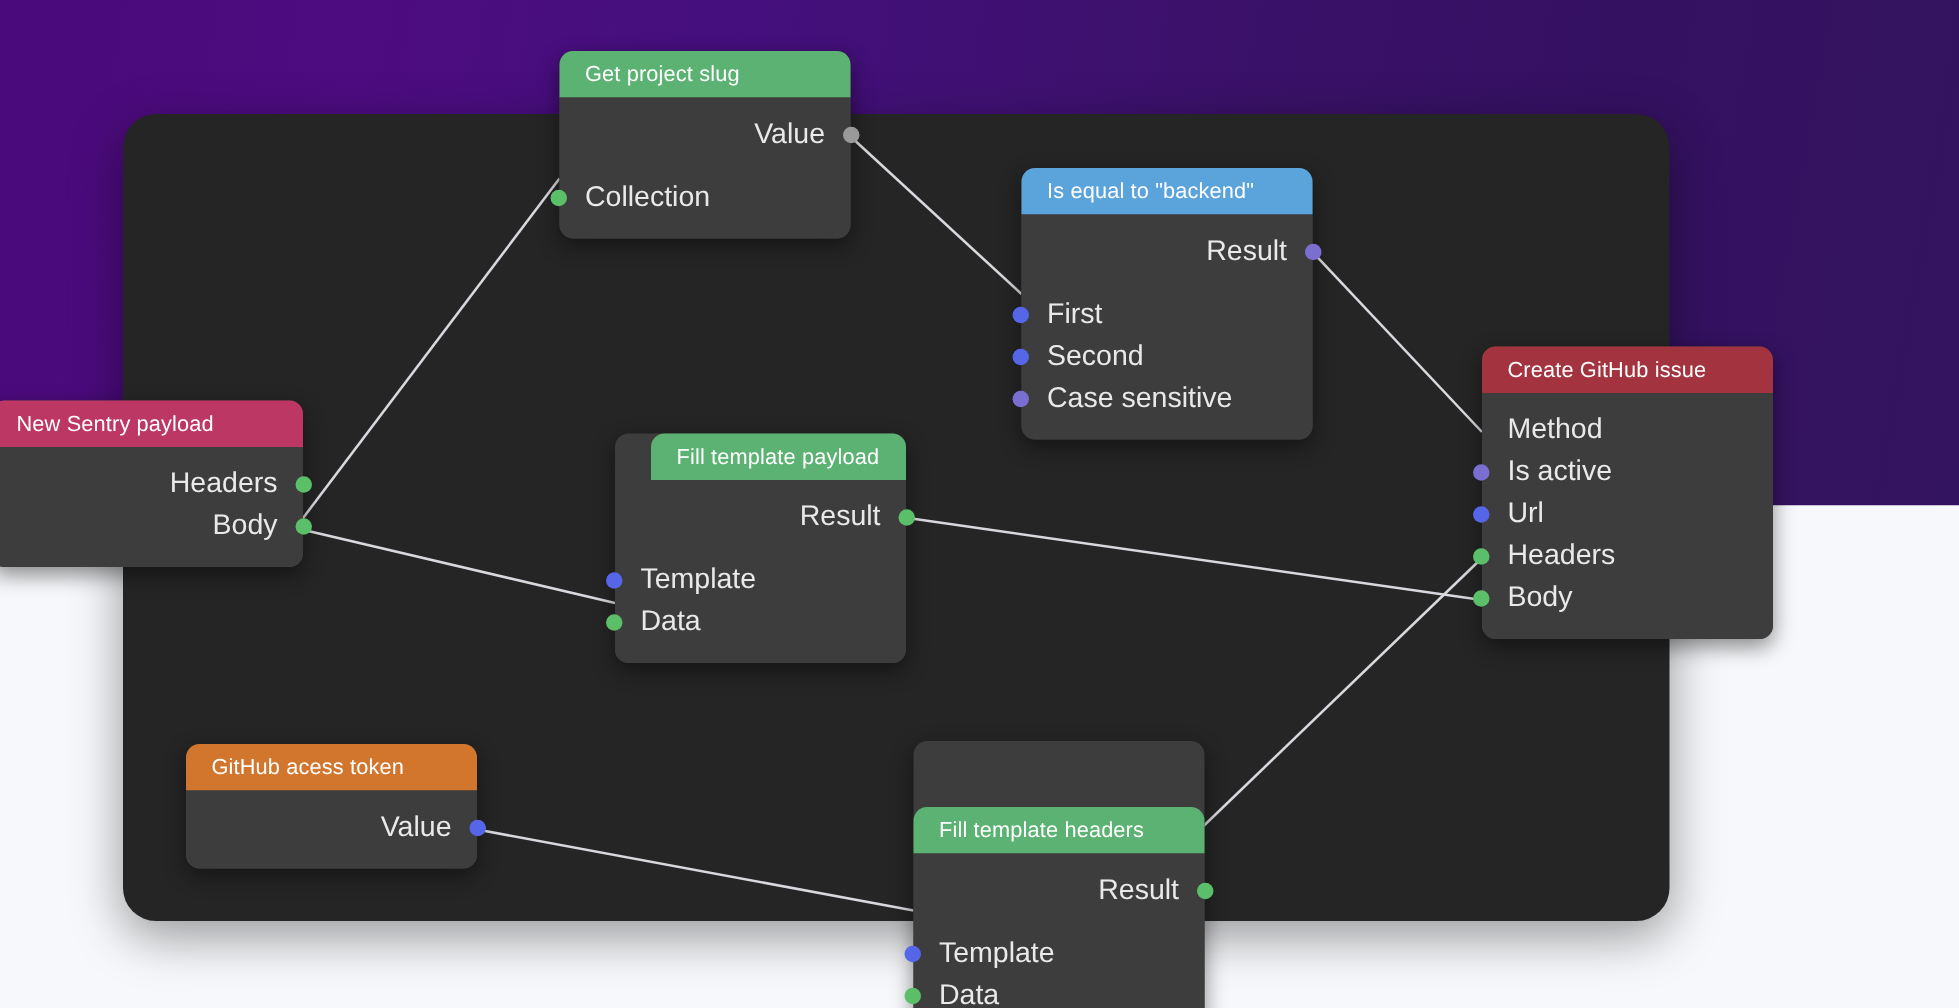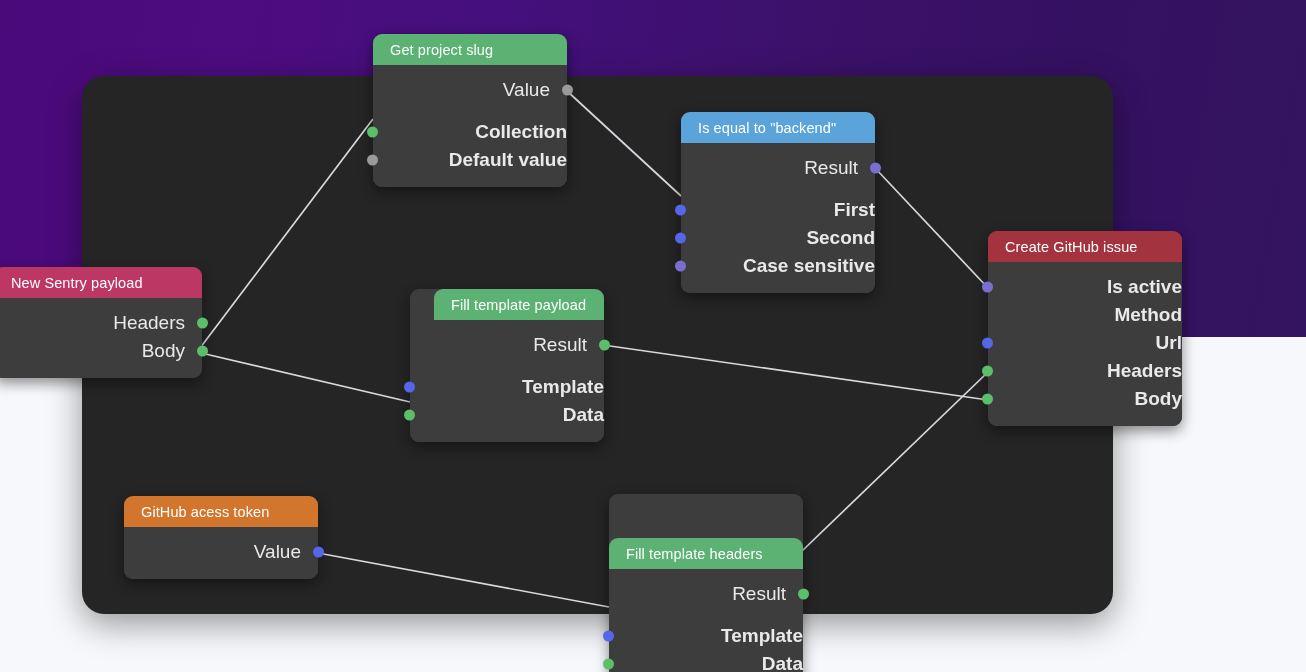--- a/index.html
+++ b/index.html
@@ -72,21 +72,21 @@
   }
   .port-row {
     position: relative;
     height: 28px;
     display: flex; align-items: center;
     color: #e9e9e9;
     font-size: 19px;
     white-space: nowrap;
   }
   .port-row.out { justify-content: flex-end; padding-right: 17px; }
-  .port-row.in  { justify-content: flex-end; padding-left: 17px; font-weight: bold; }
+  .port-row.in  { justify-content: flex-start; padding-left: 17px; }
   .dot {
     position: absolute;
     width: 11px; height: 11px;
     border-radius: 50%;
     top: 50%;
     transform: translateY(-50%);
   }
   .dot.right { right: -6px; }
   .dot.left  { left: -6px; }
   .dot.green  { background: #5bbf6a; }
@@ -122,24 +122,20 @@
         <div class="node-body" style="background: rgb(61, 61, 61);">
           <div class="port-row out">
             <span class="dot right gray"></span>
             <span>Value</span>
           </div>
           <div style="height: 14px;"></div>
           <div class="port-row in">
             <span class="dot left green"></span>
             <span>Collection</span>
           </div>
-          <div class="port-row in">
-            <span class="dot left gray"></span>
-            <span>Default value</span>
-          </div>
         </div>
       </div>
       <div class="node" style="left: 681px; top: 112px; width: 194px; background: rgb(61, 61, 61);">
         <div class="node-header" style="background: rgb(91, 163, 219);">
           <span>Is equal to "backend"</span>
         </div>
         <div class="node-body" style="background: rgb(61, 61, 61);">
           <div class="port-row out">
             <span class="dot right purple"></span>
             <span>Result</span>
@@ -158,25 +154,25 @@
             <span>Case sensitive</span>
           </div>
         </div>
       </div>
       <div class="node" style="left: 988px; top: 231px; width: 194px; background: rgb(61, 61, 61);">
         <div class="node-header" style="background: rgb(163, 51, 63);">
           <span>Create GitHub issue</span>
         </div>
         <div class="node-body" style="background: rgb(61, 61, 61);">
           <div class="port-row in">
+            <span>Method</span>
+          </div>
+          <div class="port-row in">
             <span class="dot left purple"></span>
             <span>Is active</span>
-          </div>
-          <div class="port-row in">
-            <span>Method</span>
           </div>
           <div class="port-row in">
             <span class="dot left blue"></span>
             <span>Url</span>
           </div>
           <div class="port-row in">
             <span class="dot left green"></span>
             <span>Headers</span>
           </div>
           <div class="port-row in">

